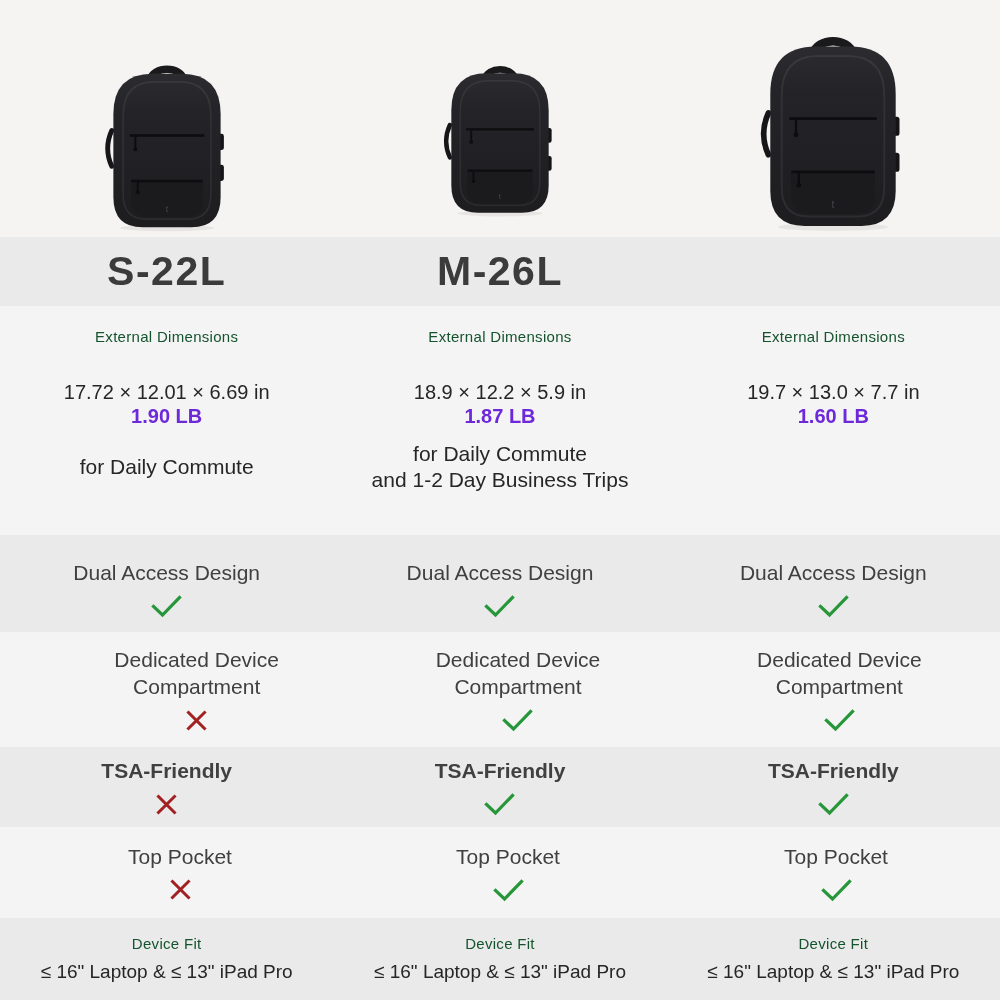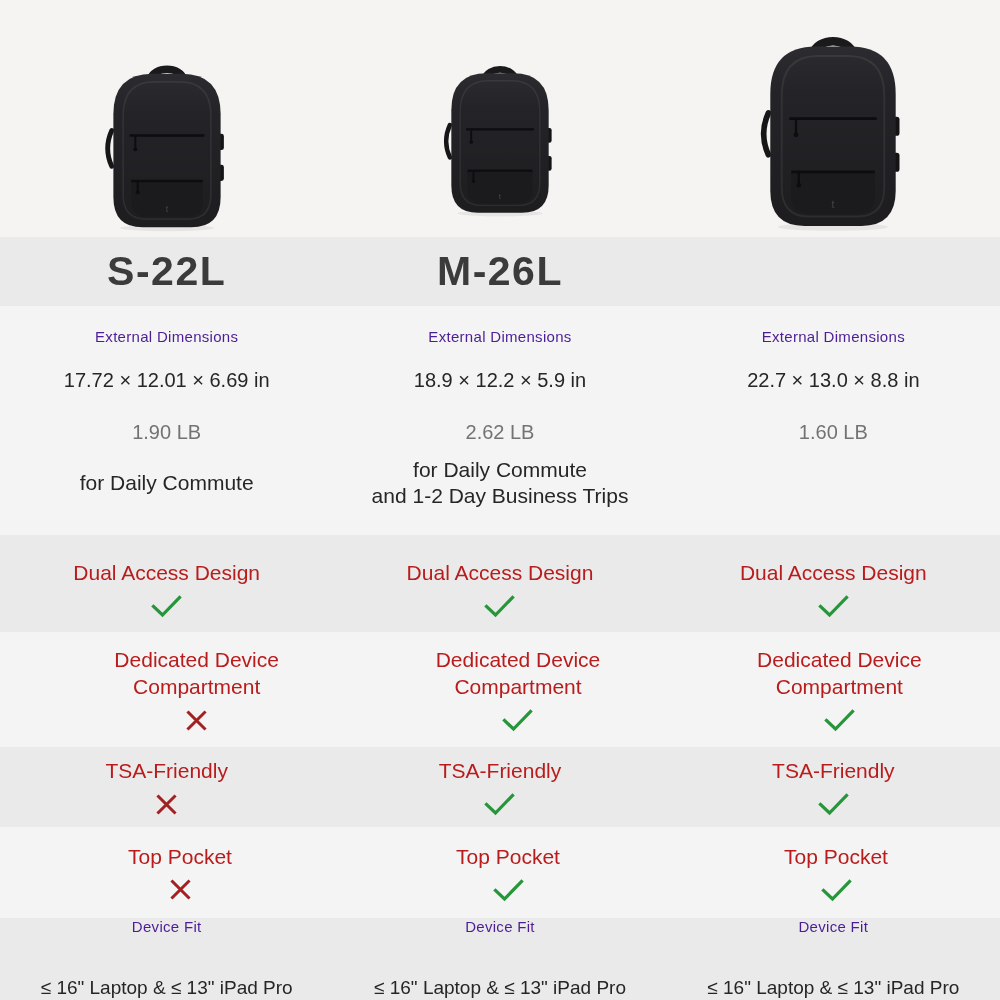--- a/index.html
+++ b/index.html
@@ -17,50 +17,50 @@
   .bg-photo{background:#f5f4f2;}
   .bg-gray{background:#eaeaea;}
   .bg-light{background:#f4f4f4;}
 
   
   .h-photo{height:237px;}
   .h-name{height:69px;}
   .h-specs{height:229px;}
   .h-f1{height:97px;}
   .h-f2{height:115px;padding-left:36px;}
-  .h-f3{height:80px;}
+  .h-f3{height:80px;font-weight:bold;}
   .h-f4{height:91px;padding-left:16px;}
   .h-fit{height:82px;}
 
   
   .photo-cell{justify-content:flex-end;}
   .photo-cell svg{display:block;margin-bottom:5px;}
 
   
   .name-cell{justify-content:center;}
   .size-name{
     font-size:41px;font-weight:bold;color:#3b3b3b;letter-spacing:1.5px;
   }
 
   
   .specs-cell{padding-top:22px;}
-  .muted-label{font-size:15px;color:#4c1d95;letter-spacing:.3px;line-height:18px;}
-  .spec-dims{font-size:20px;color:#262626;line-height:24px;margin-top:22px;}
-  .spec-weight{font-size:20px;color:#737373;line-height:24px;margin-top:28px;}
+  .muted-label{font-size:15px;color:#14532d;letter-spacing:.3px;line-height:18px;}
+  .spec-dims{font-size:20px;color:#262626;line-height:24px;margin-top:34px;}
+  .spec-weight{font-size:20px;color:#6d28d9;line-height:24px;font-weight:bold;}
   .usecase-box{height:62px;margin-top:8px;display:flex;align-items:center;justify-content:center;}
   .spec-usecase{font-size:21px;color:#262626;line-height:26px;white-space:pre-line;}
 
   
   .feature-cell{justify-content:center;gap:7px;}
   .pt10{padding-top:10px;box-sizing:border-box;}
-  .feature-label{font-size:21px;color:#b91c1c;line-height:27px;max-width:250px;}
+  .feature-label{font-size:21px;color:#404040;line-height:27px;max-width:250px;}
   .mark{height:26px;display:flex;align-items:center;justify-content:center;}
 
   
-  .fit-cell{justify-content:space-between;gap:7px;}
+  .fit-cell{justify-content:center;gap:7px;}
   .fit-value{font-size:19px;color:#262626;line-height:24px;}
 </style>
 </head>
 <body>
 
 <svg width="0" height="0" style="position:absolute" aria-hidden="true">
   <defs>
     <linearGradient id="bagGrad" x1="0" y1="0" x2="0" y2="1">
       <stop offset="0" stop-color="#2c2c30"></stop>
       <stop offset="0.25" stop-color="#242428"></stop>
@@ -120,29 +120,29 @@
       <div class="muted-label">External Dimensions</div>
       <div class="spec-dims">17.72 × 12.01 × 6.69 in</div>
       <div class="spec-weight">1.90 LB</div>
       <div class="usecase-box">
           <div class="spec-usecase">for Daily Commute</div>
         </div>
     </div>
     <div class="cell specs-cell">
       <div class="muted-label">External Dimensions</div>
       <div class="spec-dims">18.9 × 12.2 × 5.9 in</div>
-      <div class="spec-weight">2.62 LB</div>
+      <div class="spec-weight">1.87 LB</div>
       <div class="usecase-box">
           <div class="spec-usecase">for Daily Commute
 and 1-2 Day Business Trips</div>
         </div>
     </div>
     <div class="cell specs-cell">
       <div class="muted-label">External Dimensions</div>
-      <div class="spec-dims">22.7 × 13.0 × 8.8 in</div>
+      <div class="spec-dims">19.7 × 13.0 × 7.7 in</div>
       <div class="spec-weight">1.60 LB</div>
     </div>
   </div>
 
   <div class="row h-f1 bg-gray">
     <div class="cell feature-cell pt10">
       <div class="feature-label">Dual Access Design</div>
       <span class="mark">
           <svg width="33" height="24" viewBox="0 0 33 24">
             <path d="M3.5 12.5 L12.5 21 L29.5 3.5" fill="none" stroke="#27963a" stroke-width="3.2" stroke-linecap="square" stroke-linejoin="miter"></path>

